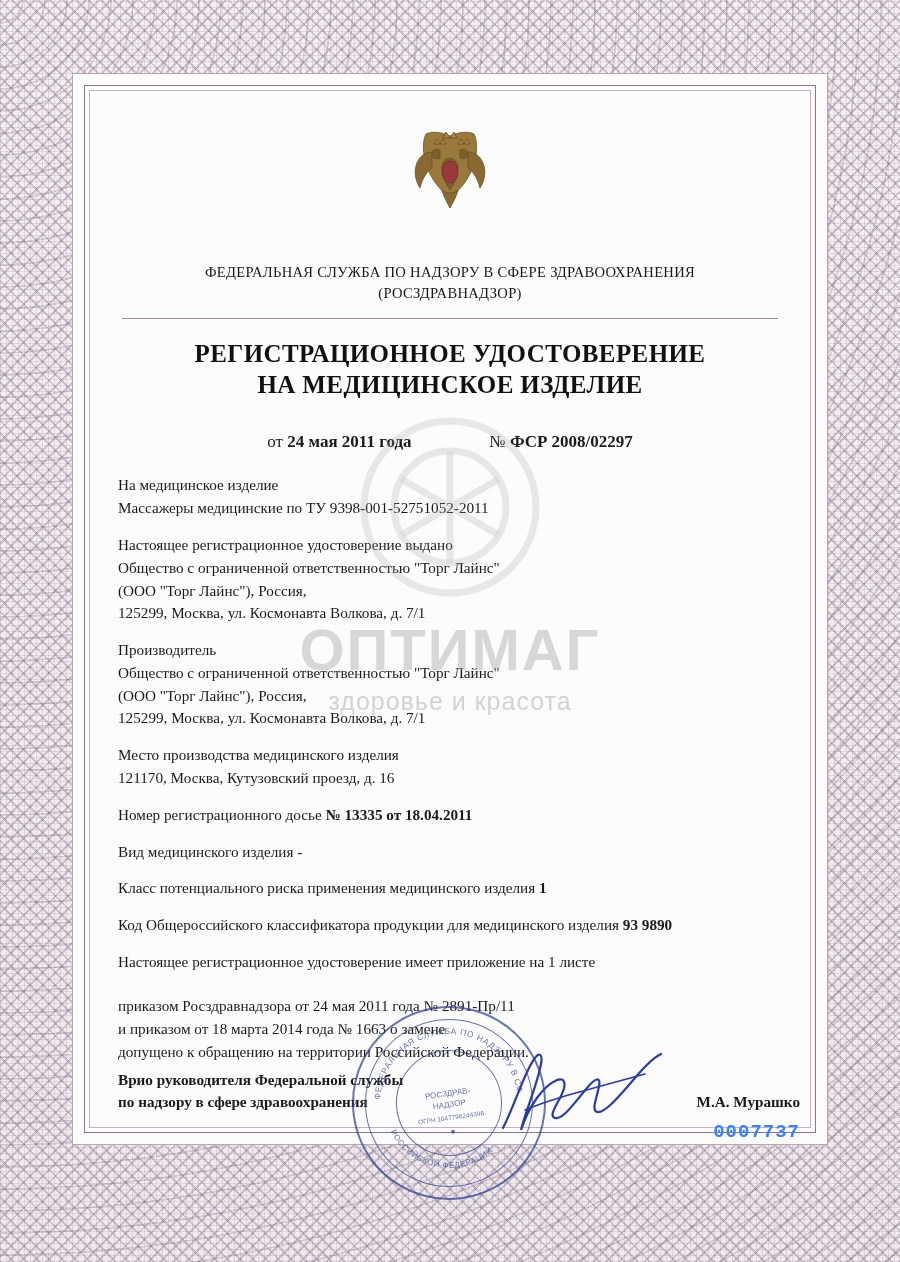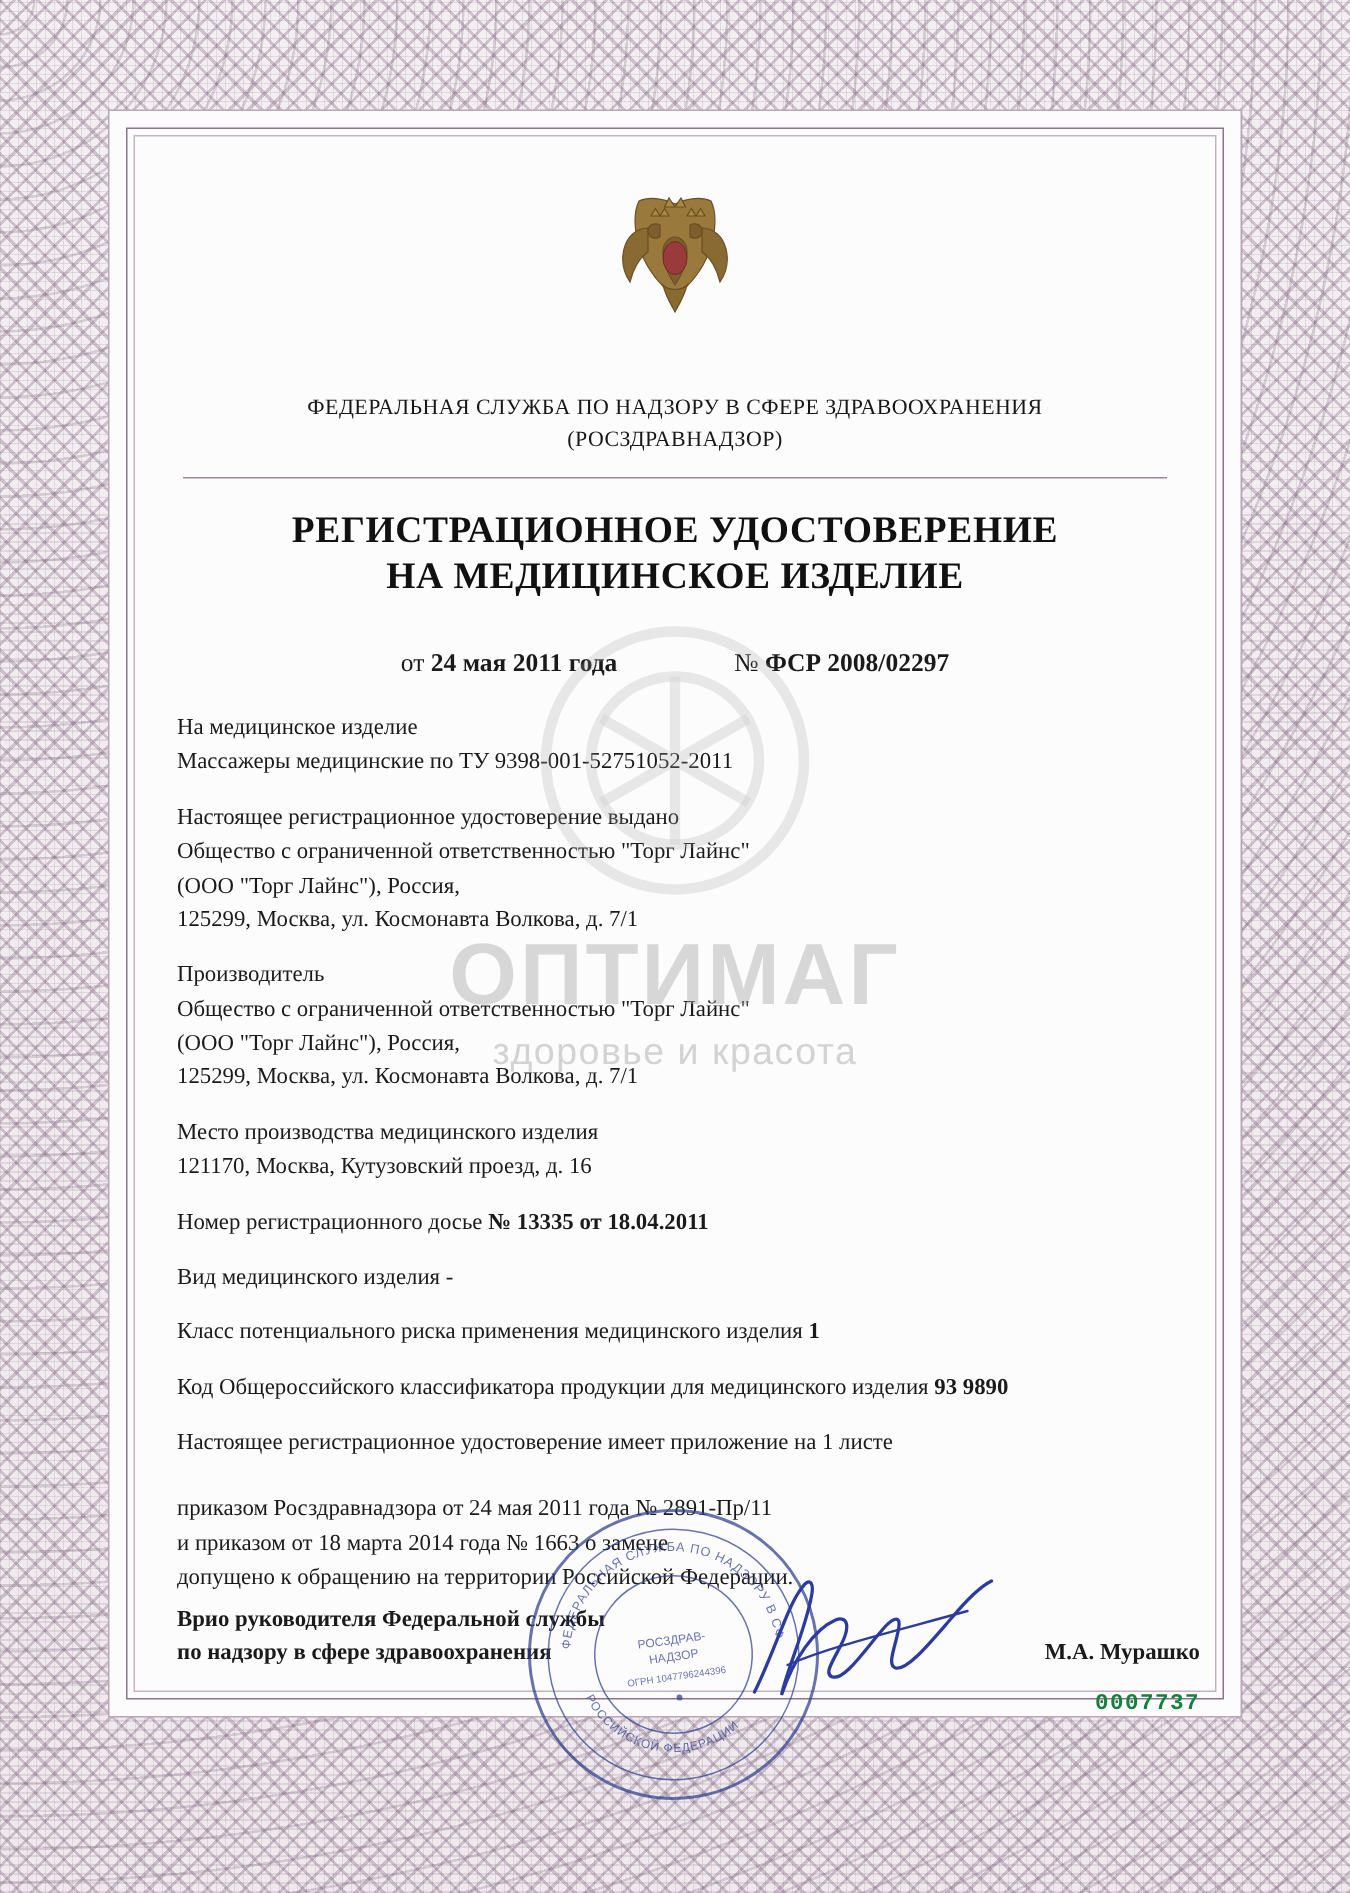--- a/index.html
+++ b/index.html
@@ -161,23 +161,23 @@
   .signer {
     position: absolute;
     right: 0;
     bottom: 0;
     font-weight: bold;
   }
   .serial {
     position: absolute;
     right: 0;
     bottom: -34px;
-    color: #15803d;
+    color: #3b82f6;
     font-family: "Liberation Mono", monospace;
-    font-size: 15px;
+    font-size: 19px;
     letter-spacing: 1px;
   }
 
   
   .stamp {
     position: absolute;
     left: 352px;
     top: 1006px;
     width: 190px;
     height: 190px;

